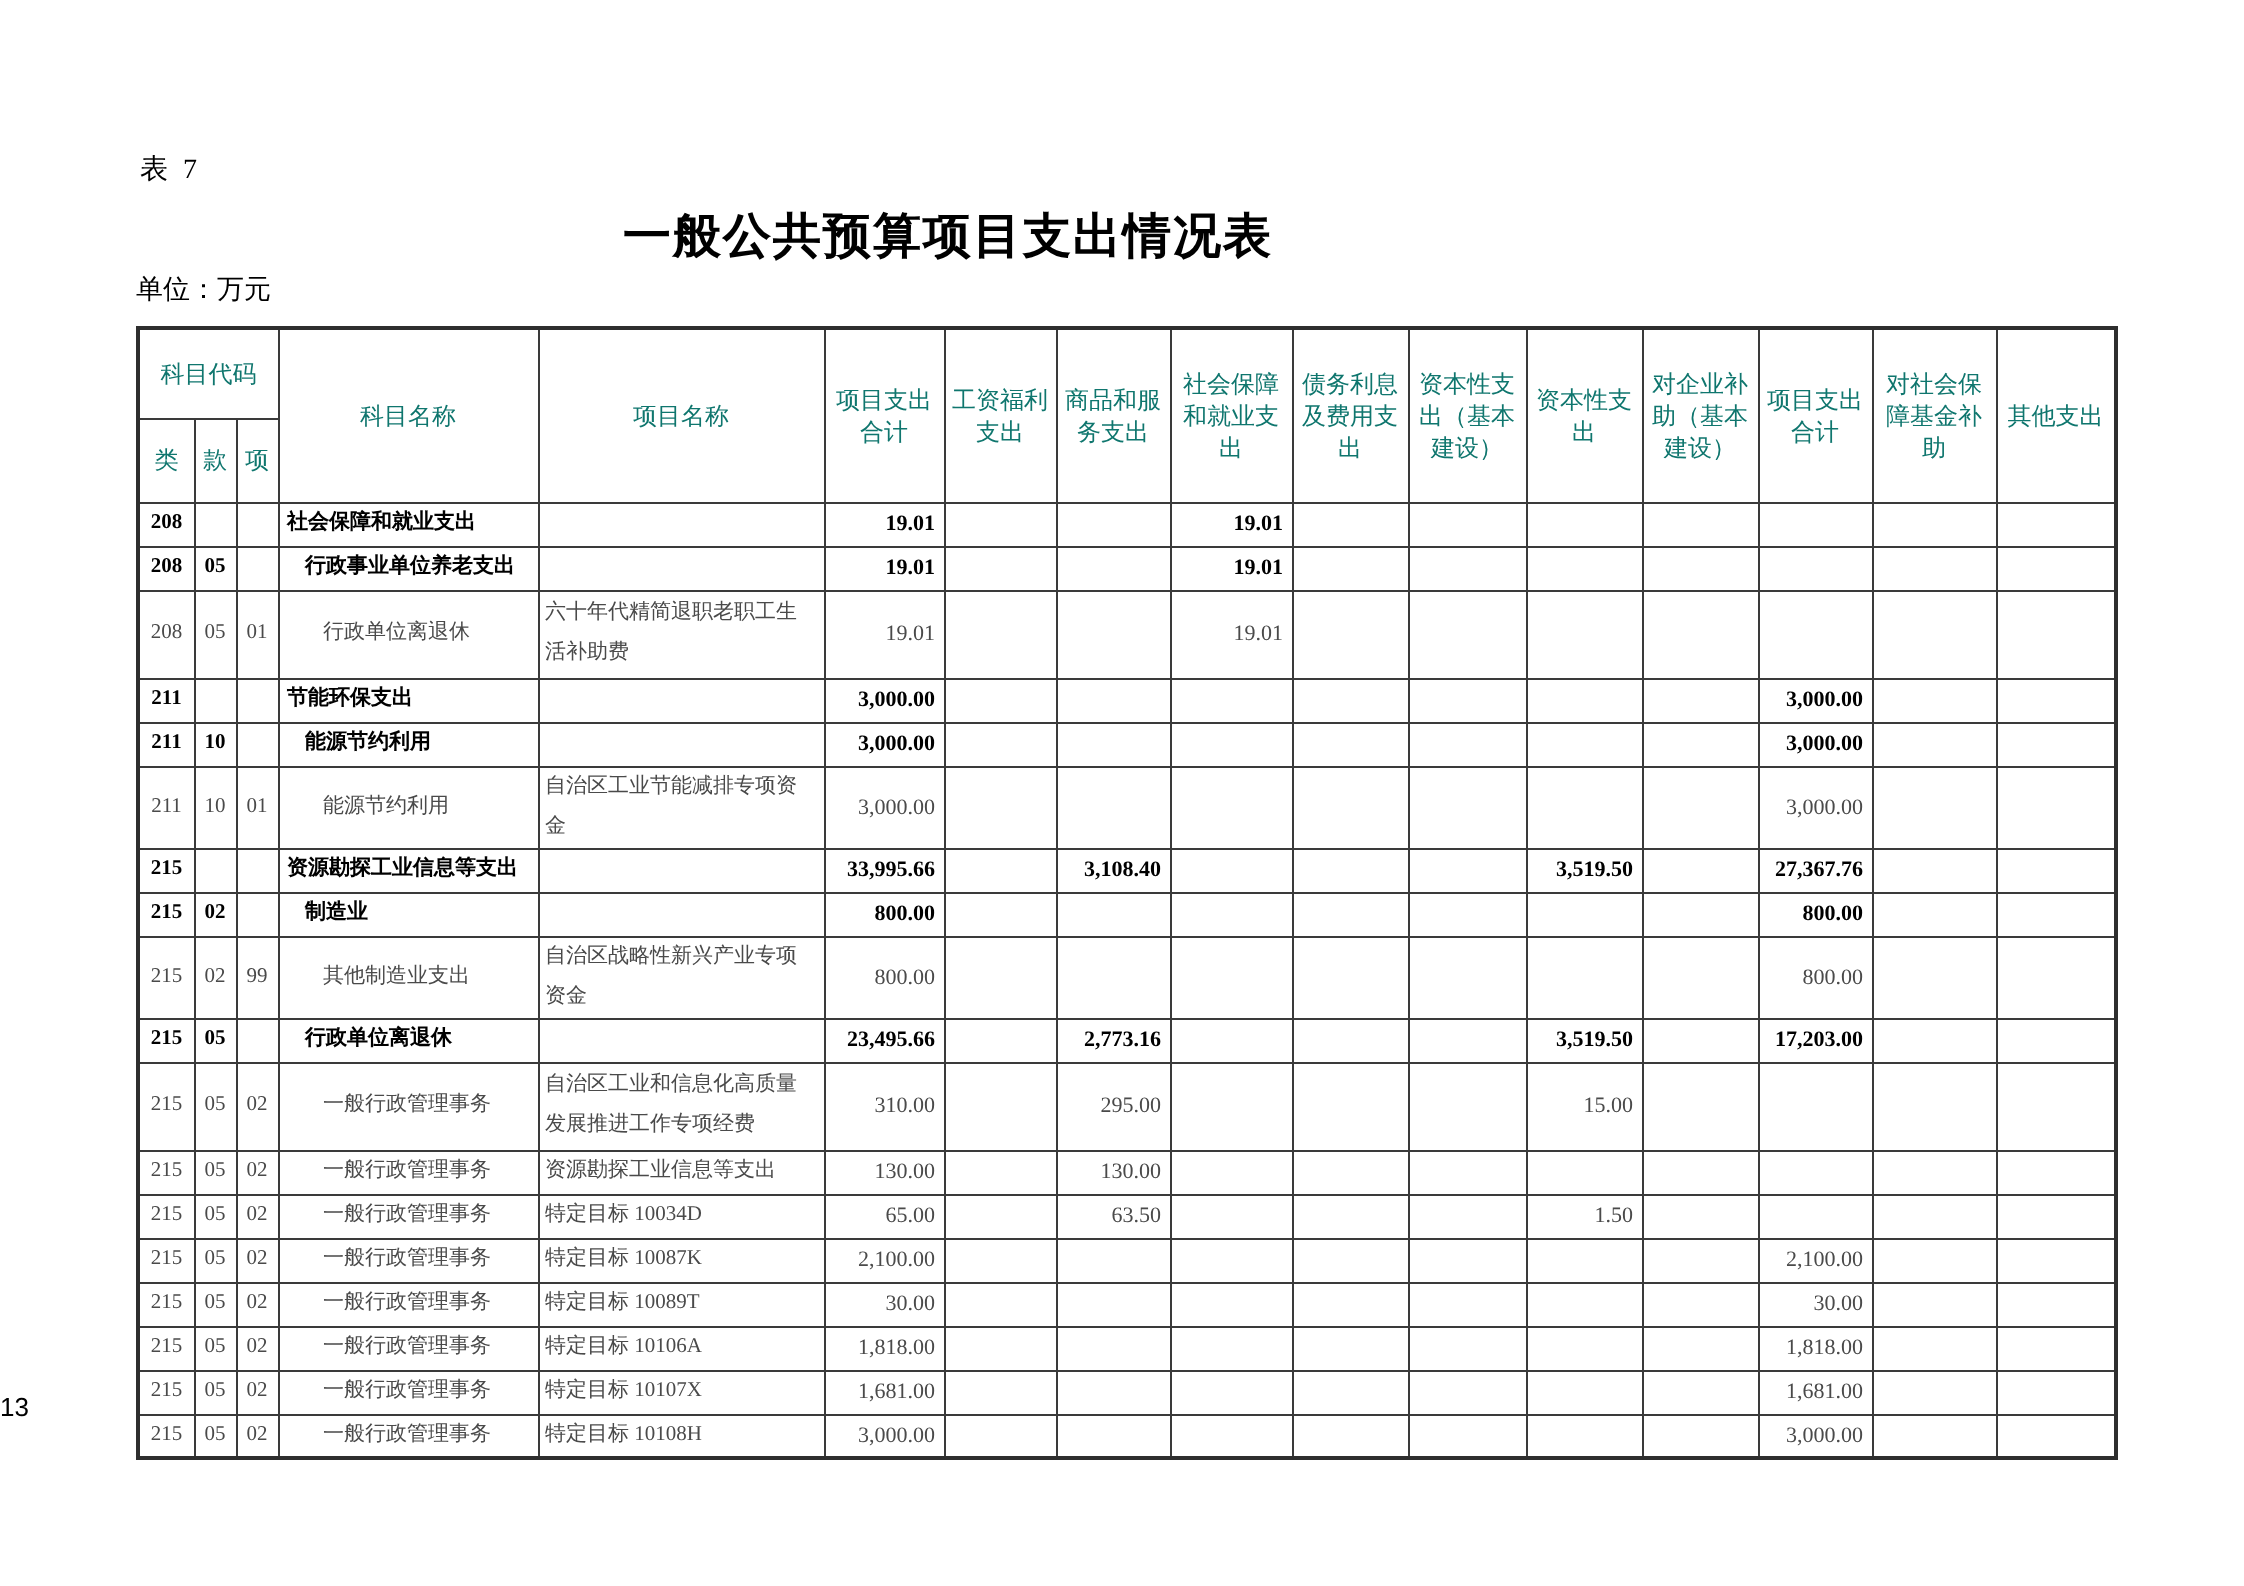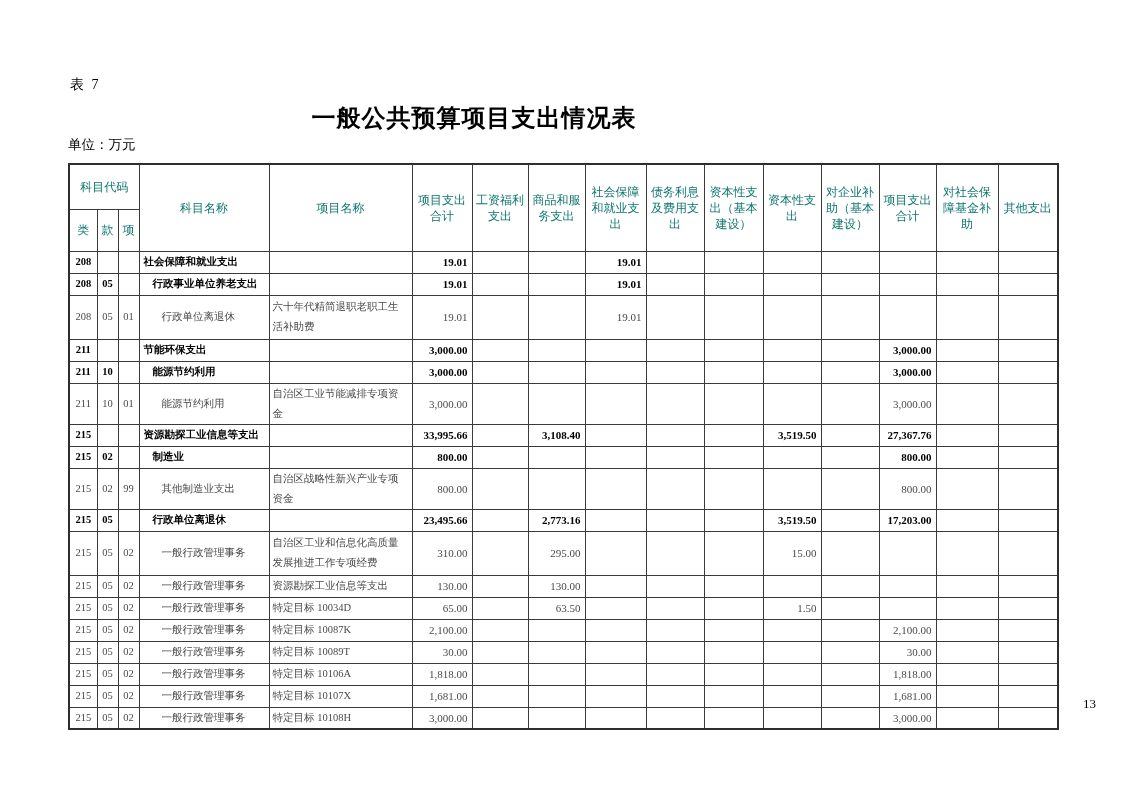--- a/index.html
+++ b/index.html
@@ -49,22 +49,22 @@
   tbody td { vertical-align: middle; padding: 0 2px; line-height: 20px; }
   td.col-c1, td.col-c2, td.col-c3 { text-align: center; font-size: 10.5px; padding: 0; }
   td.col-subject { text-align: left; font-size: 10.5px; }
   td.col-subject.lvl1 { padding-left: 4px; margin-left: 36px; }
   td.col-subject.lvl2 { padding-left: 13px; }
   td.col-subject.lvl3 { padding-left: 22px; }
   td.col-project { text-align: left; font-size: 10.5px; padding: 0 3px; line-height: 20px; }
   td.num { text-align: right; padding-right: 4px; font-size: 11px; }
   .page-number {
     position: absolute; left: 0; top: 696px; width: 1096px;
-    text-align: right; font-size: 13px;
-    font-family: Liberation Serif, serif;
+    text-align: left; font-size: 13px;
+    font-family: Liberation Sans, sans-serif;
   }
 </style>
 </head>
 <body>
 
 <div class="sheet-label">表 7</div>
 <div class="doc-title">一般公共预算项目支出情况表</div>
 <div class="meta-row">
   <span>单位：万元</span>
 </div>

